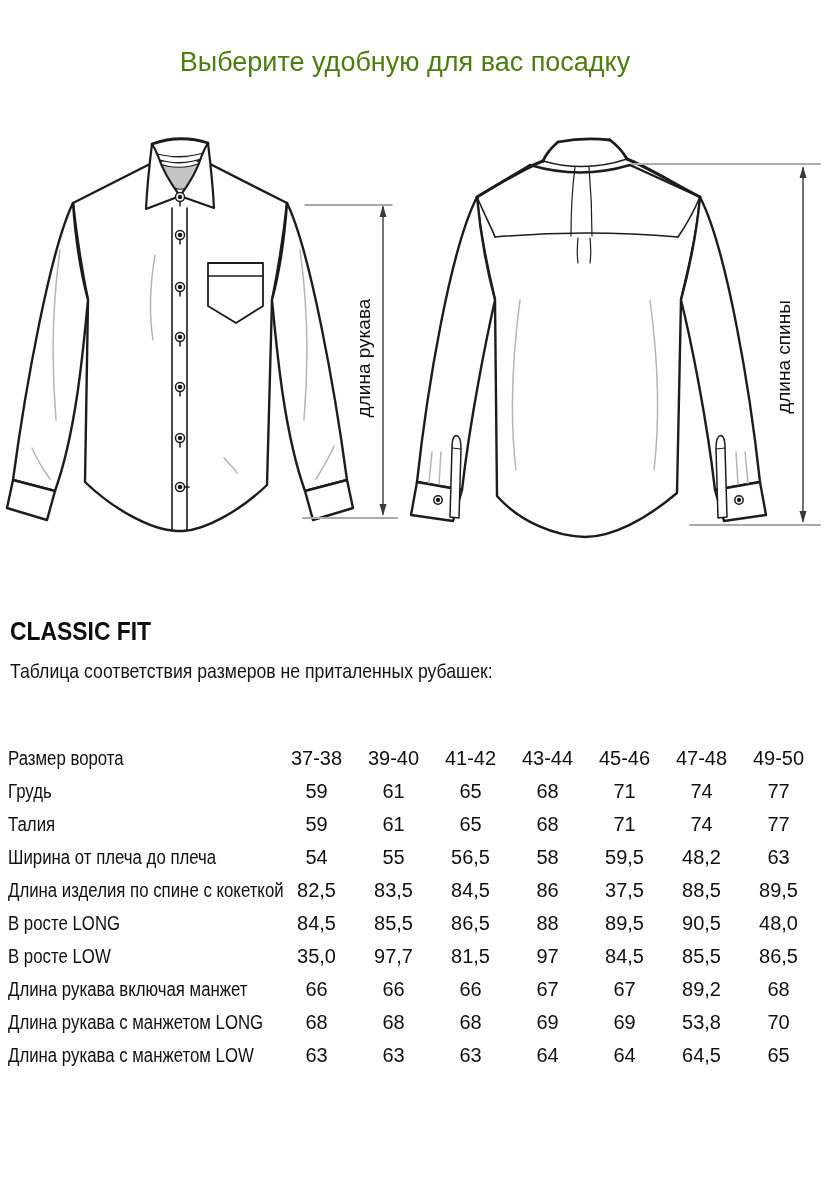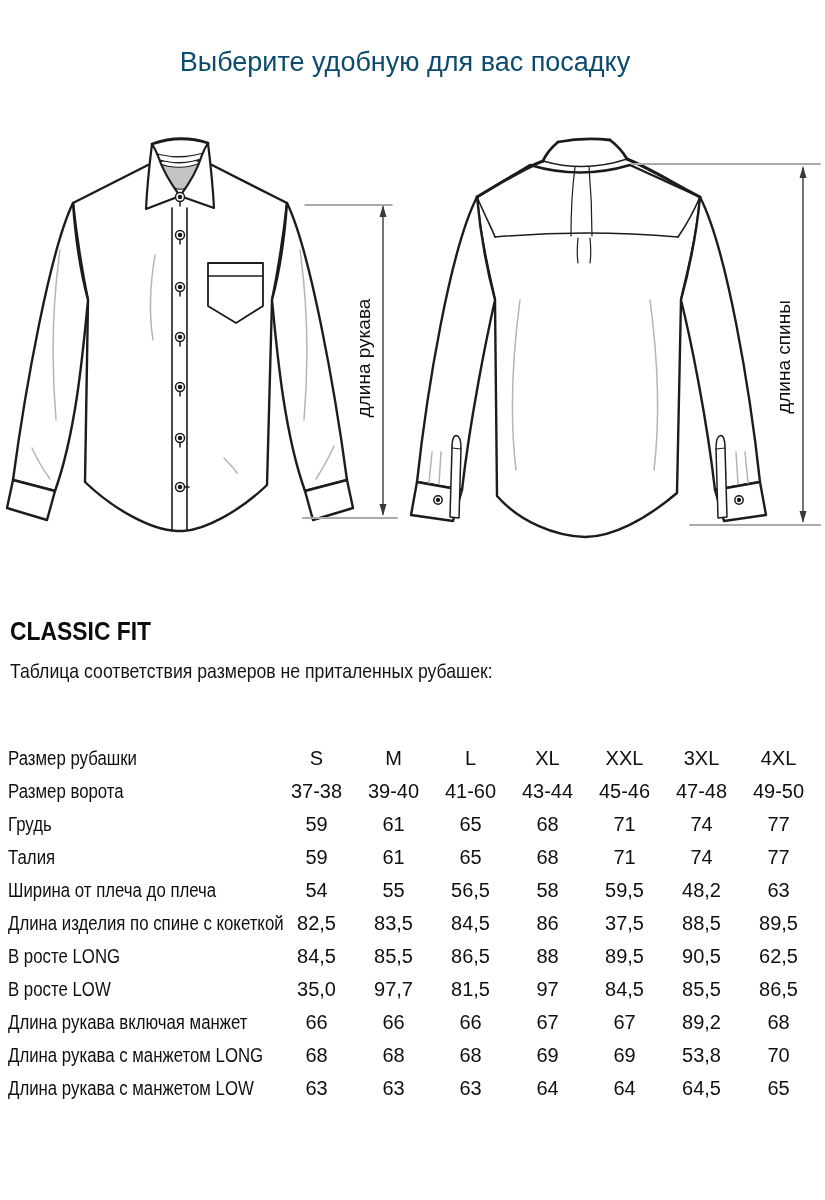--- a/index.html
+++ b/index.html
@@ -2,21 +2,21 @@
 <html><head>
 <meta charset="utf-8">
 <style>
   html,body{margin:0;padding:0;}
   body{
     width:825px;height:1200px;position:relative;background:#ffffff;
     font-family:"Liberation Sans", sans-serif;color:#111;overflow:hidden;
   }
   .title{
     position:absolute;top:45px;left:0;width:810px;text-align:center;
-    font-size:27px;line-height:34px;color:#0c4a6e;
+    font-size:27px;line-height:34px;color:#4d7c0f;
   }
   .figure{position:absolute;top:130px;left:0;width:825px;height:440px;}
   .heading{
     position:absolute;top:616px;left:10px;margin:0;
     font-size:26px;font-weight:bold;line-height:30px;color:#0d0d0d;
     transform:scaleX(0.88);transform-origin:left center;white-space:nowrap;
   }
   .subtitle{
     position:absolute;top:657px;left:10px;margin:0;
     font-size:21px;line-height:28px;color:#141414;
@@ -181,34 +181,24 @@
     <path d="M803,523 L799.5,511 L806.5,511 Z" fill="#3a3a3a" stroke="none"></path>
     <text x="790" y="357" transform="rotate(-90 790 357)" text-anchor="middle" font-size="19" fill="#111" stroke="none">длина спины</text>
   </g>
 </svg>
 
 <h2 class="heading">CLASSIC FIT</h2>
 <p class="subtitle">Таблица соответствия размеров не приталенных рубашек:</p>
 
 <div class="size-table">
     <div class="trow">
-      <div class="tlabel">Размер рубашки</div>
-      <div class="tval">S</div>
-      <div class="tval">M</div>
-      <div class="tval">L</div>
-      <div class="tval">XL</div>
-      <div class="tval">XXL</div>
-      <div class="tval">3XL</div>
-      <div class="tval">4XL</div>
-    </div>
-    <div class="trow">
       <div class="tlabel">Размер ворота</div>
       <div class="tval">37-38</div>
       <div class="tval">39-40</div>
-      <div class="tval">41-60</div>
+      <div class="tval">41-42</div>
       <div class="tval">43-44</div>
       <div class="tval">45-46</div>
       <div class="tval">47-48</div>
       <div class="tval">49-50</div>
     </div>
     <div class="trow">
       <div class="tlabel">Грудь</div>
       <div class="tval">59</div>
       <div class="tval">61</div>
       <div class="tval">65</div>
@@ -248,21 +238,21 @@
       <div class="tval">89,5</div>
     </div>
     <div class="trow">
       <div class="tlabel">В росте LONG</div>
       <div class="tval">84,5</div>
       <div class="tval">85,5</div>
       <div class="tval">86,5</div>
       <div class="tval">88</div>
       <div class="tval">89,5</div>
       <div class="tval">90,5</div>
-      <div class="tval">62,5</div>
+      <div class="tval">48,0</div>
     </div>
     <div class="trow">
       <div class="tlabel">В росте LOW</div>
       <div class="tval">35,0</div>
       <div class="tval">97,7</div>
       <div class="tval">81,5</div>
       <div class="tval">97</div>
       <div class="tval">84,5</div>
       <div class="tval">85,5</div>
       <div class="tval">86,5</div>

